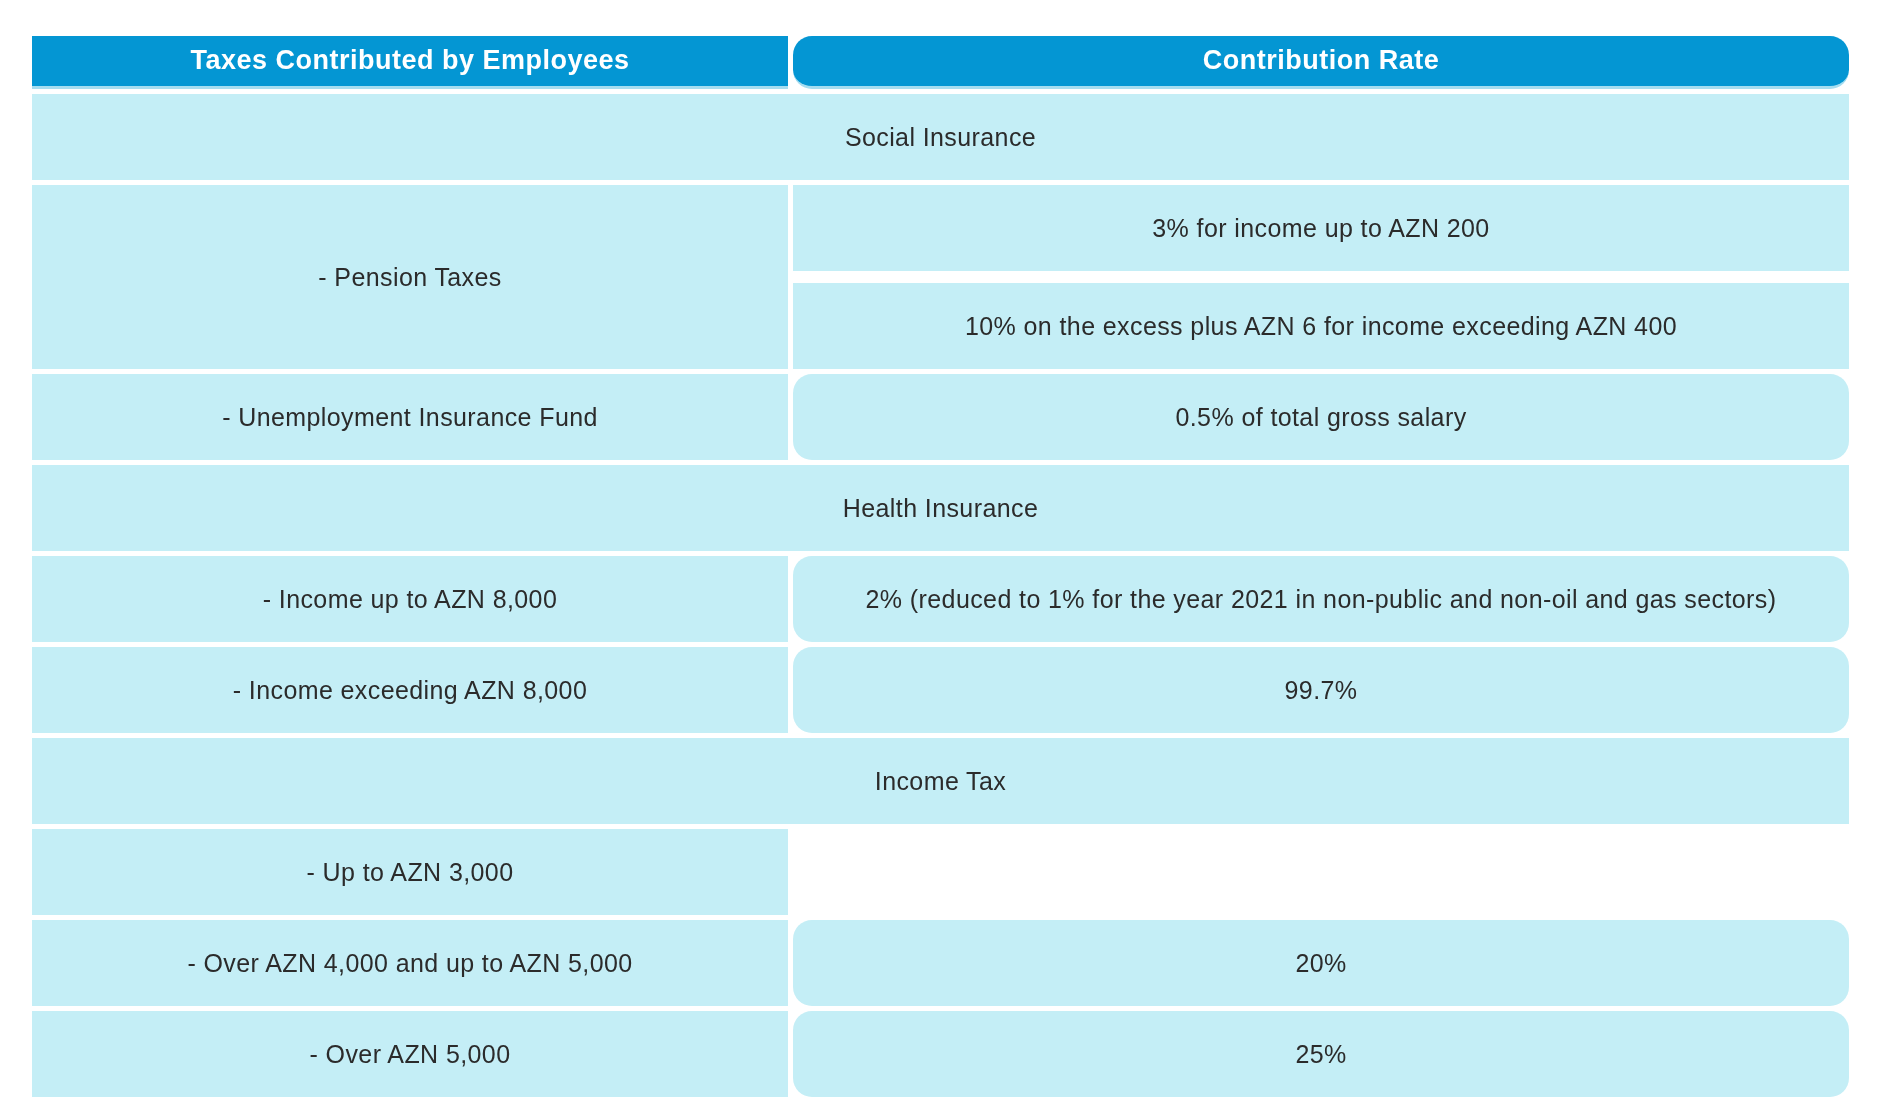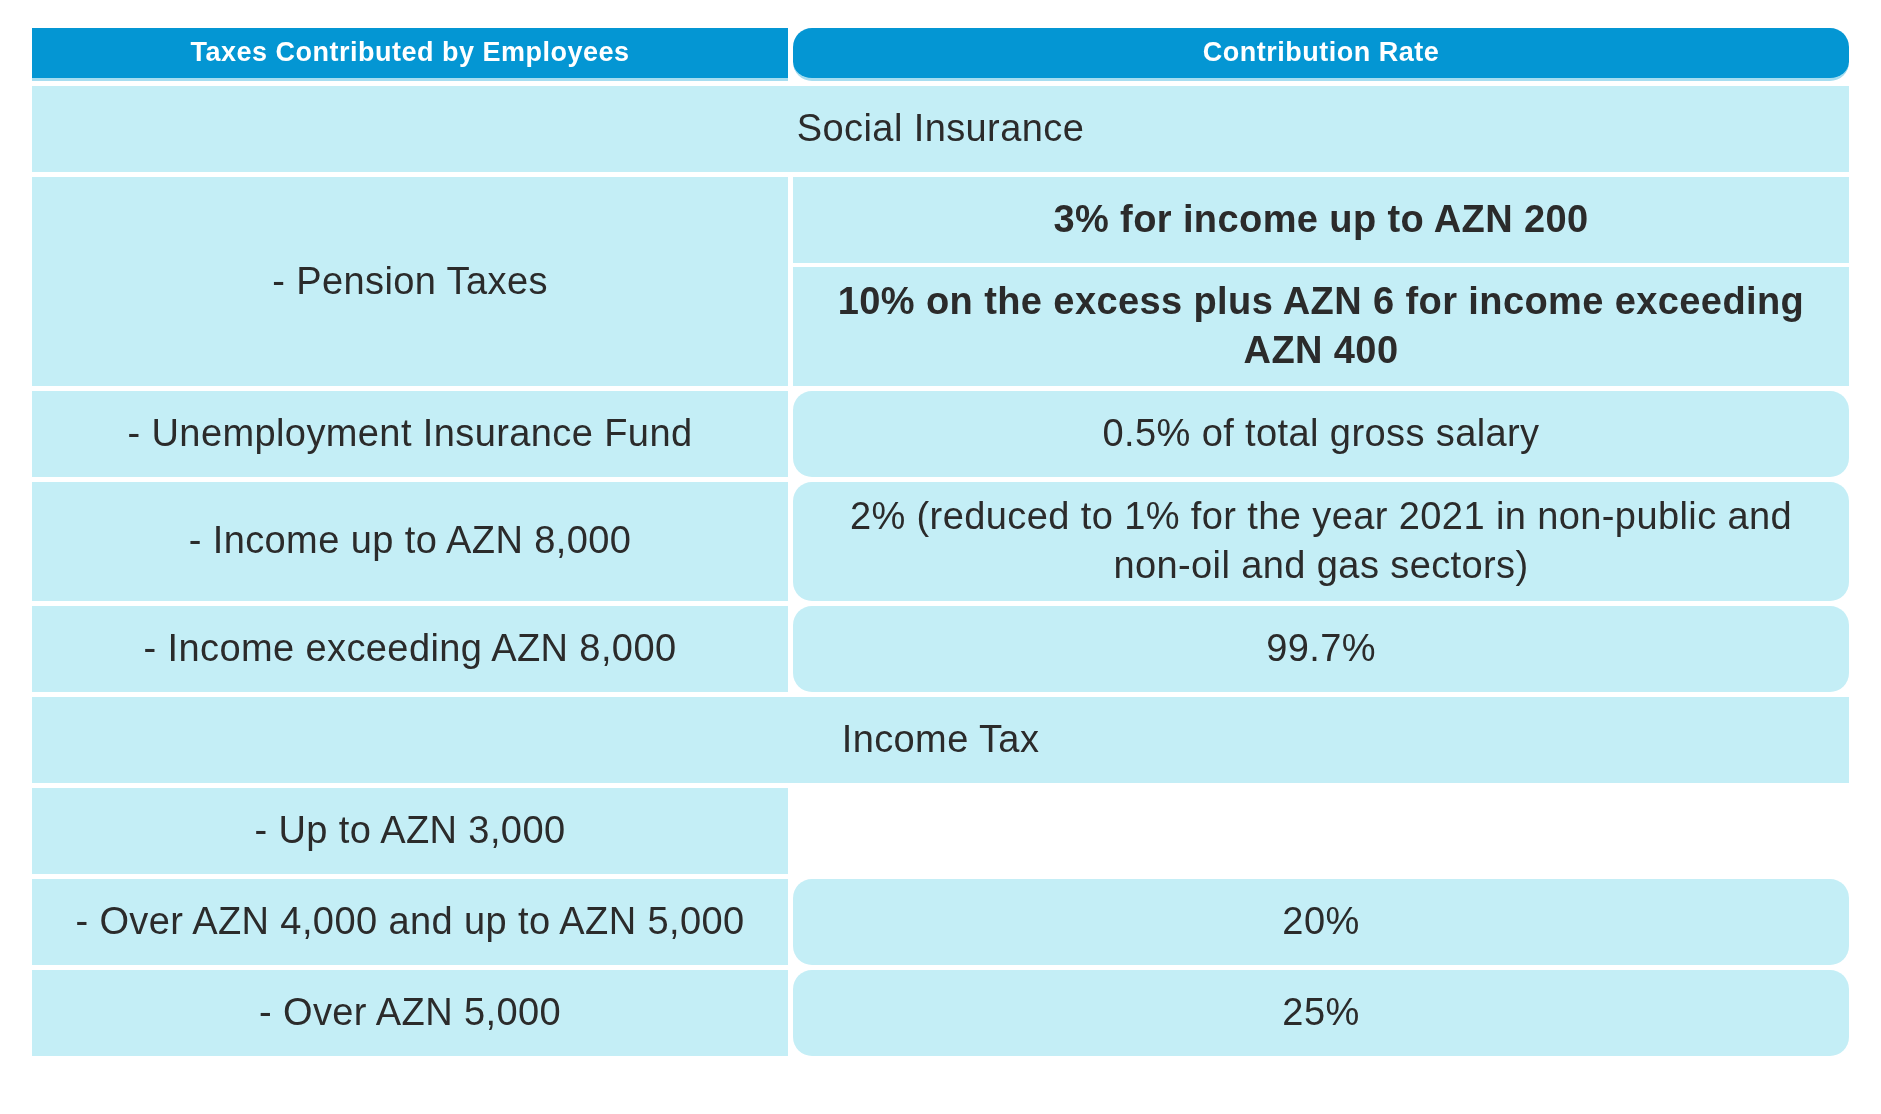--- a/index.html
+++ b/index.html
@@ -26,48 +26,48 @@
     align-items: stretch;
   }
 
   .cell {
     background: #c4eef6;
     display: flex;
     align-items: center;
     justify-content: center;
     text-align: center;
     color: #2b2b2b;
-    font-size: 38px;
+    font-size: 25px;
     letter-spacing: 0.4px;
     line-height: 1.3;
     min-height: 86px;
     padding: 10px 24px;
   }
 
   .col1 { flex: 0 0 756px; width: 756px; }
   .col2 { flex: 1 1 auto; border-radius: 19px; }
   .full { width: 100%; }
 
   .header-row .cell {
     background: #0496d3;
     color: #ffffff;
     font-weight: bold;
     font-size: 27px;
     letter-spacing: 0.5px;
     min-height: 53px;
     border-bottom: 3px solid #a6ddf0;
     padding: 6px 24px;
+    margin-top: 8px;
   }
 
   .group-col2 {
     flex: 1 1 auto;
     display: flex;
     flex-direction: column;
-    row-gap: 4px;
-    font-weight: bold;
+    row-gap: 12px;
   }
   .group-col2 .cell { flex: 1 1 auto; }
 </style>
 </head>
 <body>
 
 <div class="page">
   <div class="tax-table">
 
     <div class="trow header-row">
@@ -85,20 +85,23 @@
         <div class="cell">3% for income up to AZN 200</div>
         <div class="cell">10% on the excess plus AZN 6 for income exceeding AZN 400</div>
       </div>
     </div>
 
     <div class="trow">
       <div class="cell col1">- Unemployment Insurance Fund</div>
       <div class="cell col2">0.5% of total gross salary</div>
     </div>
 
+    <div class="trow">
+      <div class="cell full">Health Insurance</div>
+    </div>
 
     <div class="trow">
       <div class="cell col1">- Income up to AZN 8,000</div>
       <div class="cell col2">2% (reduced to 1% for the year 2021 in non-public and non-oil and gas sectors)</div>
     </div>
 
     <div class="trow">
       <div class="cell col1">- Income exceeding AZN 8,000</div>
       <div class="cell col2">99.7%</div>
     </div>

